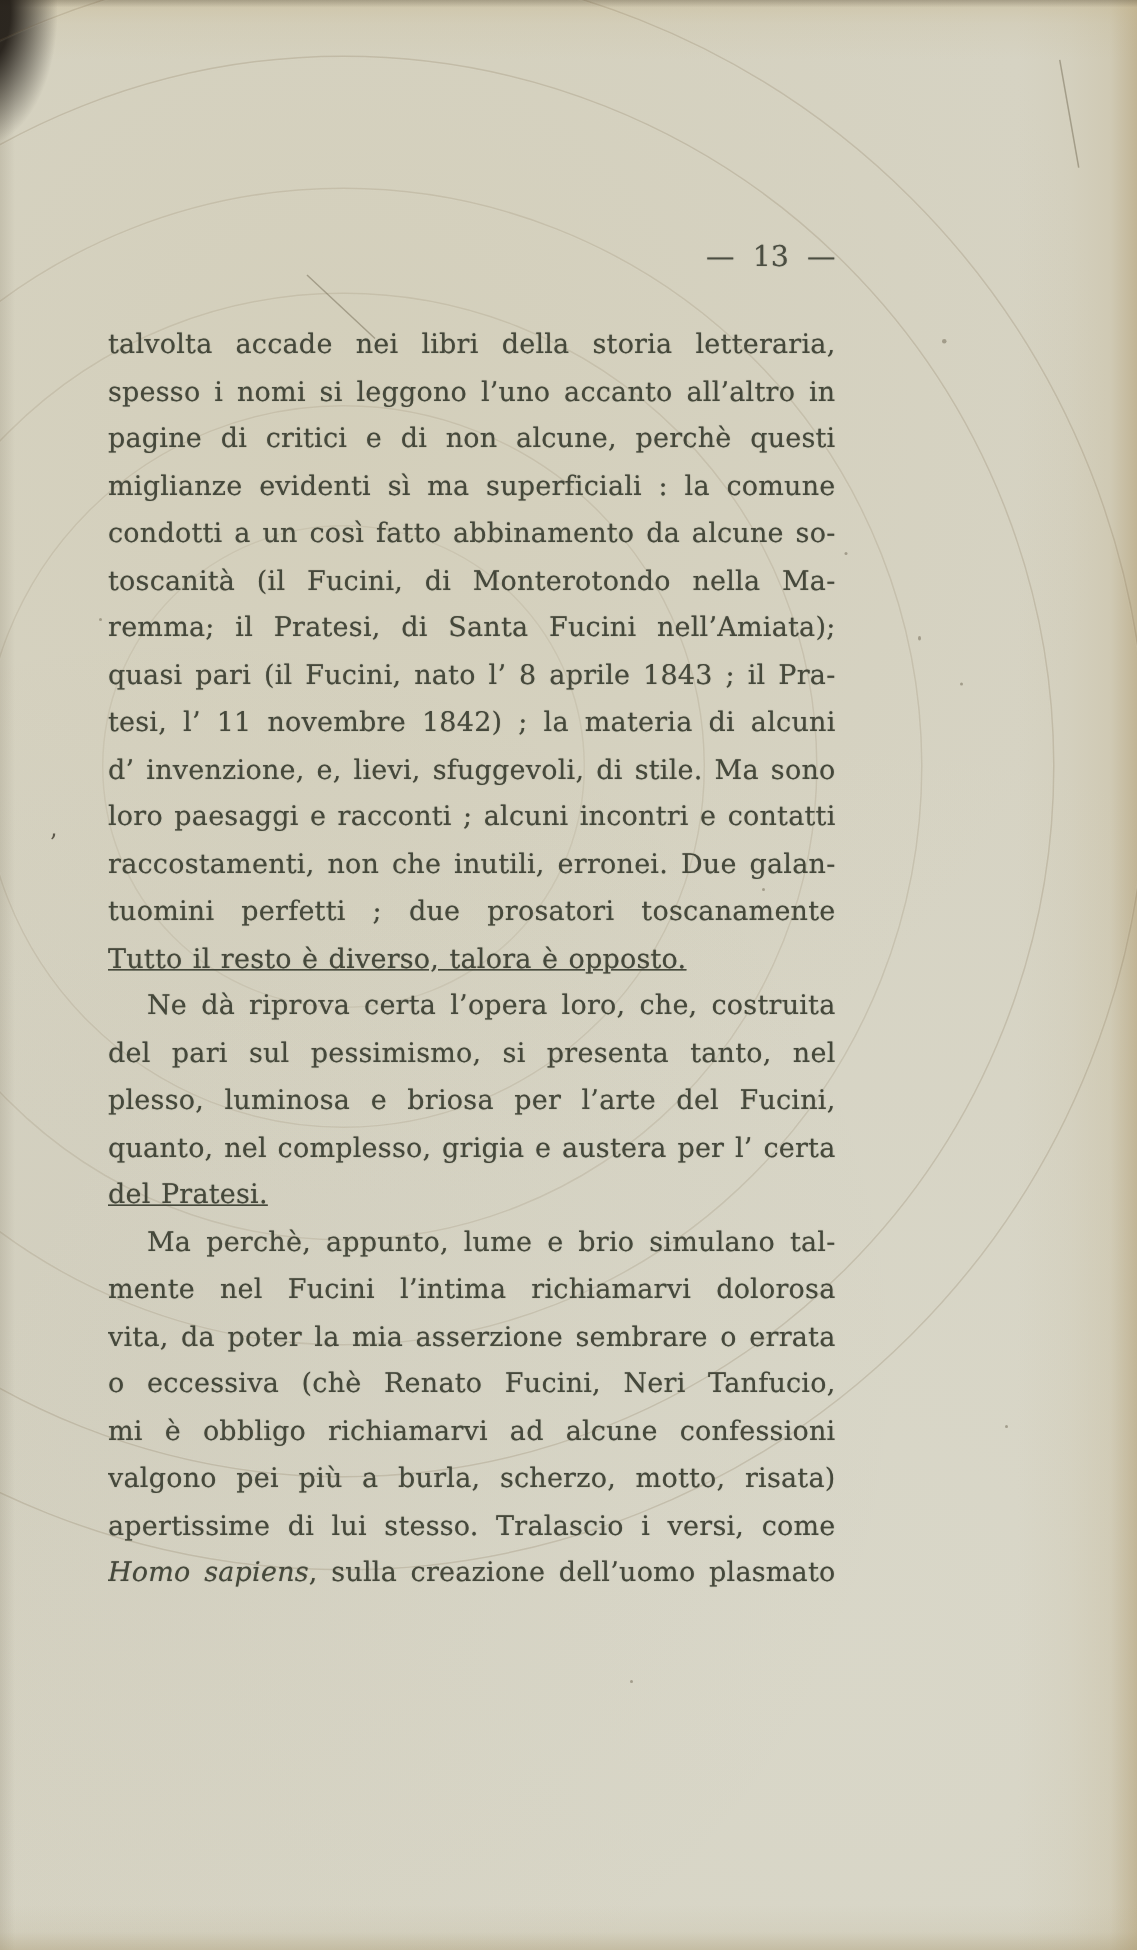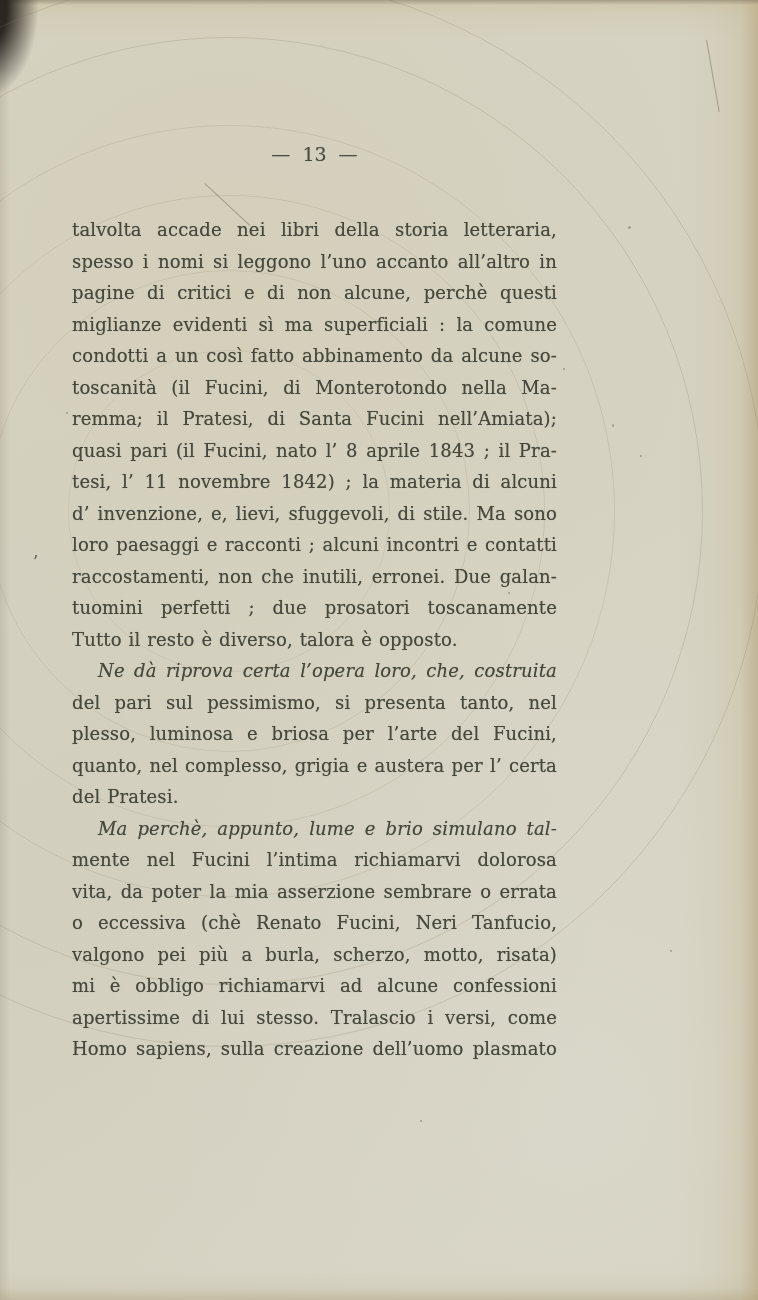--- a/index.html
+++ b/index.html
@@ -37,26 +37,26 @@
     position:absolute;left:72px;top:214px;width:485px;
     color:#45483b;
   }
   .line{
     height:31.5px;line-height:31.5px;
     font-size:18px;letter-spacing:0.15px;word-spacing:1px;
     text-align:justify;text-align-last:justify;
     overflow:hidden;white-space:normal;
     text-shadow:0 0 0.7px rgba(69,72,59,0.55);
   }
-  .line.ind{padding-left:26px;font-style:italic;}
-  .line.pend{text-align-last:left;}
-  .it{}
+  .line.ind{padding-left:26px;}
+  .line.pend{text-align-last:left;text-decoration:underline;}
+  .it{font-style:italic;}
   .pageno{
-    position:absolute;left:72px;top:139px;width:485px;height:30px;
-    line-height:30px;text-align:center;font-size:19px;word-spacing:6px;
+    position:absolute;left:72px;top:156px;width:485px;height:30px;
+    line-height:30px;text-align:right;font-size:19px;word-spacing:6px;
     color:#4b4e42;text-shadow:0 0 0.7px rgba(69,72,59,0.5);
   }
   .scratch{position:absolute;background:rgba(104,96,74,0.45);transform-origin:0 0;}
   .speck{position:absolute;border-radius:50%;background:rgba(100,92,72,0.45);}
   .margin-mark{
     position:absolute;left:33px;top:552px;font-size:16px;color:rgba(60,56,44,0.8);
   }
 </style>
 </head>
 <body>
@@ -101,19 +101,19 @@
     <div class="line pend">Tutto il resto è diverso, talora è opposto.</div>
     <div class="line ind">Ne dà riprova certa l’opera loro, che, costruita</div>
     <div class="line">del pari sul pessimismo, si presenta tanto, nel com-</div>
     <div class="line">plesso, luminosa e briosa per l’arte del Fucini,</div>
     <div class="line">quanto, nel complesso, grigia e austera per l’ certa</div>
     <div class="line pend">del Pratesi.</div>
     <div class="line ind">Ma perchè, appunto, lume e brio simulano tal-</div>
     <div class="line">mente nel Fucini l’intima richiamarvi dolorosa della</div>
     <div class="line">vita, da poter la mia asserzione sembrare o errata</div>
     <div class="line">o eccessiva (chè Renato Fucini, Neri Tanfucio, equi-</div>
+    <div class="line">mi è obbligo richiamarvi ad alcune confessioni</div>
     <div class="line">valgono pei più a burla, scherzo, motto, risata)</div>
-    <div class="line">mi è obbligo richiamarvi ad alcune confessioni</div>
     <div class="line">apertissime di lui stesso. Tralascio i versi, come</div>
     <div class="line"><span class="it">Homo sapiens</span><span>, sulla creazione dell’uomo plasmato</span></div>
   </div>
 
 </div>
 
 </body></html>

